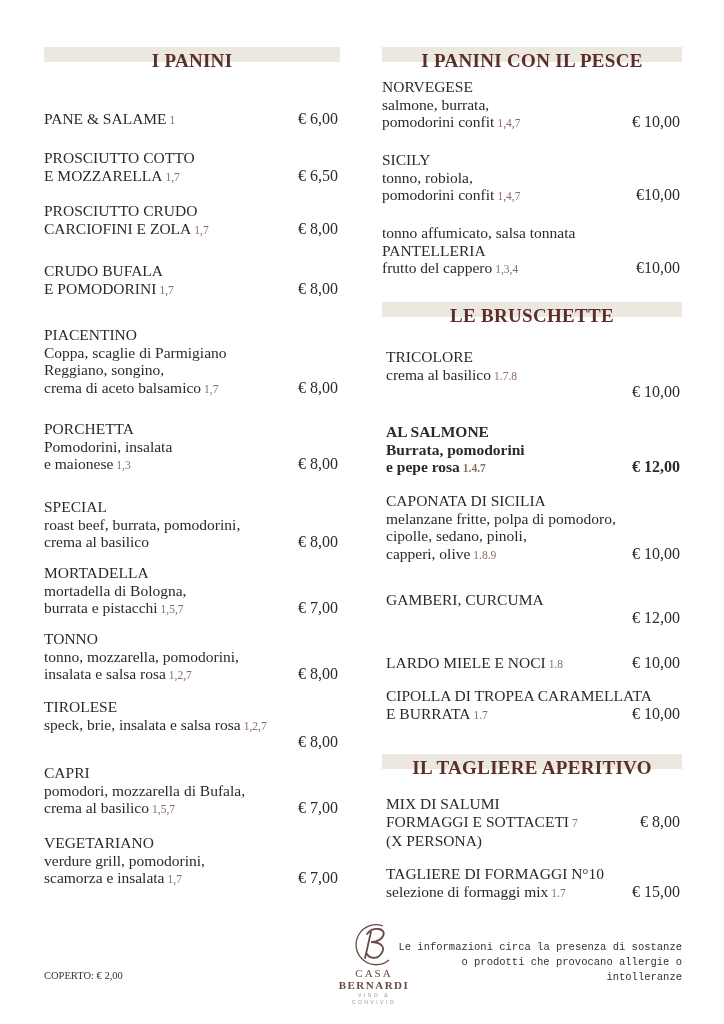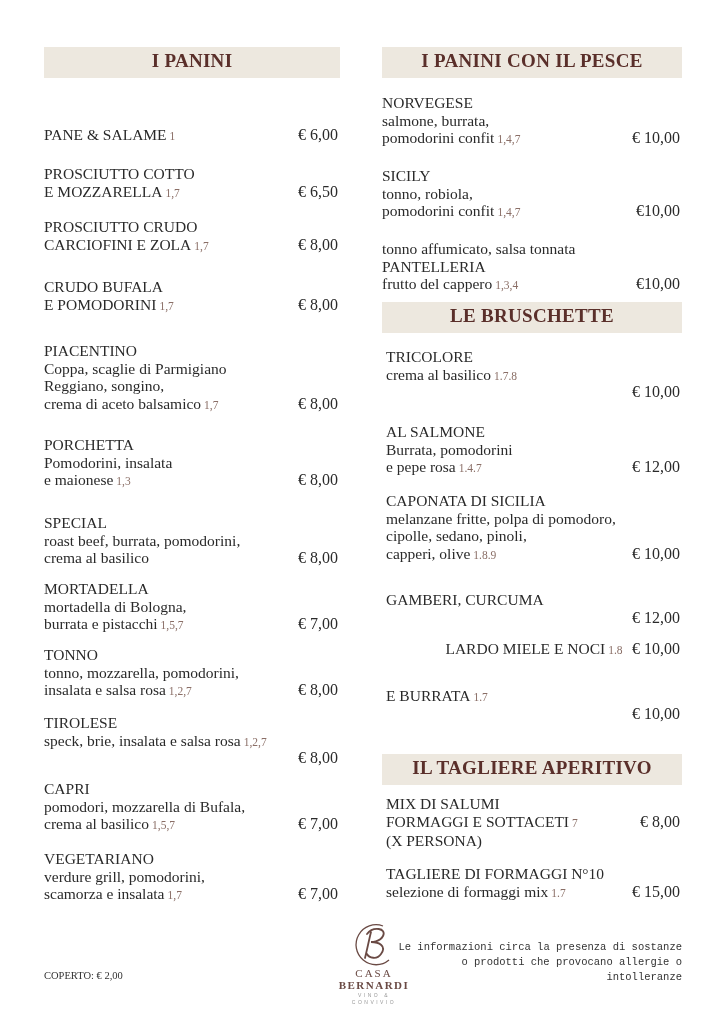--- a/index.html
+++ b/index.html
@@ -5,21 +5,21 @@
     html, body { margin: 0; padding: 0; }
     body {
       width: 724px; height: 1024px; background: #ffffff;
       font-family: "DejaVu Serif", "Liberation Serif", serif;
       color: #2b2b2b; position: relative; overflow: hidden;
     }
     .col { position: absolute; top: 47px; }
     .col-left { left: 44px; width: 296px; }
     .col-right { left: 382px; width: 300px; border-radius: 6px; }
     .band {
-      background: #ede8df; height: 31px; line-height: 28px;
+      background: #ede8df; height: 15px; line-height: 28px;
       text-align: center; font-weight: bold; color: #5a2f2a;
       font-family: "Liberation Serif", serif; font-size: 19px; letter-spacing: 0.3px;
     }
     .items { font-family: "Liberation Serif", serif; font-size: 15.5px; line-height: 17.5px; color: #2a2a2a; }
     .item { position: absolute; left: 0; right: 0; }
     .line { white-space: nowrap; }
     .allergen { font-size: 11.5px; color: #8a6e66; margin-left: 3px; }
     .price { position: absolute; right: 2px; white-space: nowrap; font-size: 16px; }
     .footer-coperto { position: absolute; left: 44px; top: 970px; font-family: "Liberation Serif", serif; font-size: 10.5px; color: #333; }
     .footer-note { position: absolute; right: 42px; top: 940px; width: 300px; text-align: right; font-family: Liberation Mono, monospace; font-size: 10.5px; line-height: 15px; color: #333; }
@@ -127,42 +127,43 @@
         <span class="price" style="top: 35px;">€10,00</span>
       </div>
     </div>
   <div class="band" style="position:absolute; top:255px; left:0; right:0;">LE BRUSCHETTE</div>
   <div class="items" id="bruschette-items" style="position:absolute; top:282px; left:0; right:0;">
       <div class="item" style="top: 19px; left: 4px;">
         <div class="line"><span>TRICOLORE</span></div>
         <div class="line"><span>crema al basilico</span><span class="allergen">1.7.8</span></div>
         <span class="price" style="top: 35px;">€ 10,00</span>
       </div>
-      <div class="item" style="top: 94px; left: 4px;">
+      <div class="item" style="top: 94px; left: 4px; font-weight: bold;">
         <div class="line"><span>AL SALMONE</span></div>
         <div class="line"><span>Burrata, pomodorini</span></div>
         <div class="line"><span>e pepe rosa</span><span class="allergen">1.4.7</span></div>
         <span class="price" style="top: 35px;">€ 12,00</span>
       </div>
       <div class="item" style="top: 163px; left: 4px;">
         <div class="line"><span>CAPONATA DI SICILIA</span></div>
         <div class="line"><span>melanzane fritte, polpa di pomodoro,</span></div>
         <div class="line"><span>cipolle, sedano, pinoli,</span></div>
         <div class="line"><span>capperi, olive</span><span class="allergen">1.8.9</span></div>
         <span class="price" style="top: 52.5px;">€ 10,00</span>
       </div>
       <div class="item" style="top: 262px; left: 4px;">
         <div class="line"><span>GAMBERI, CURCUMA</span></div>
         <span class="price" style="top: 17.5px;">€ 12,00</span>
       </div>
-      <div class="item" style="top: 311px; left: 4px; text-align: center;">
+      <div class="item" style="top: 325px; left: 4px;">
         <div class="line"><span>LARDO MIELE E NOCI</span><span class="allergen">1.8</span></div>
         <span class="price" style="top: 0px;">€ 10,00</span>
       </div>
       <div class="item" style="top: 358px; left: 4px;">
+        <div class="line"><span>CIPOLLA DI TROPEA CARAMELLATA</span></div>
         <div class="line"><span>E BURRATA</span><span class="allergen">1.7</span></div>
         <span class="price" style="top: 17.5px;">€ 10,00</span>
       </div>
     </div>
   <div class="band" style="position:absolute; top:707px; left:0; right:0;">IL TAGLIERE APERITIVO</div>
   <div class="items" id="tagliere-items" style="position:absolute; top:734px; left:0; right:0;">
       <div class="item" style="top: 14px; left: 4px;">
         <div class="line"><span>MIX DI SALUMI</span></div>
         <div class="line"><span>FORMAGGI E SOTTACETI</span><span class="allergen">7</span></div>
         <div class="line"><span>(X PERSONA)</span></div>

